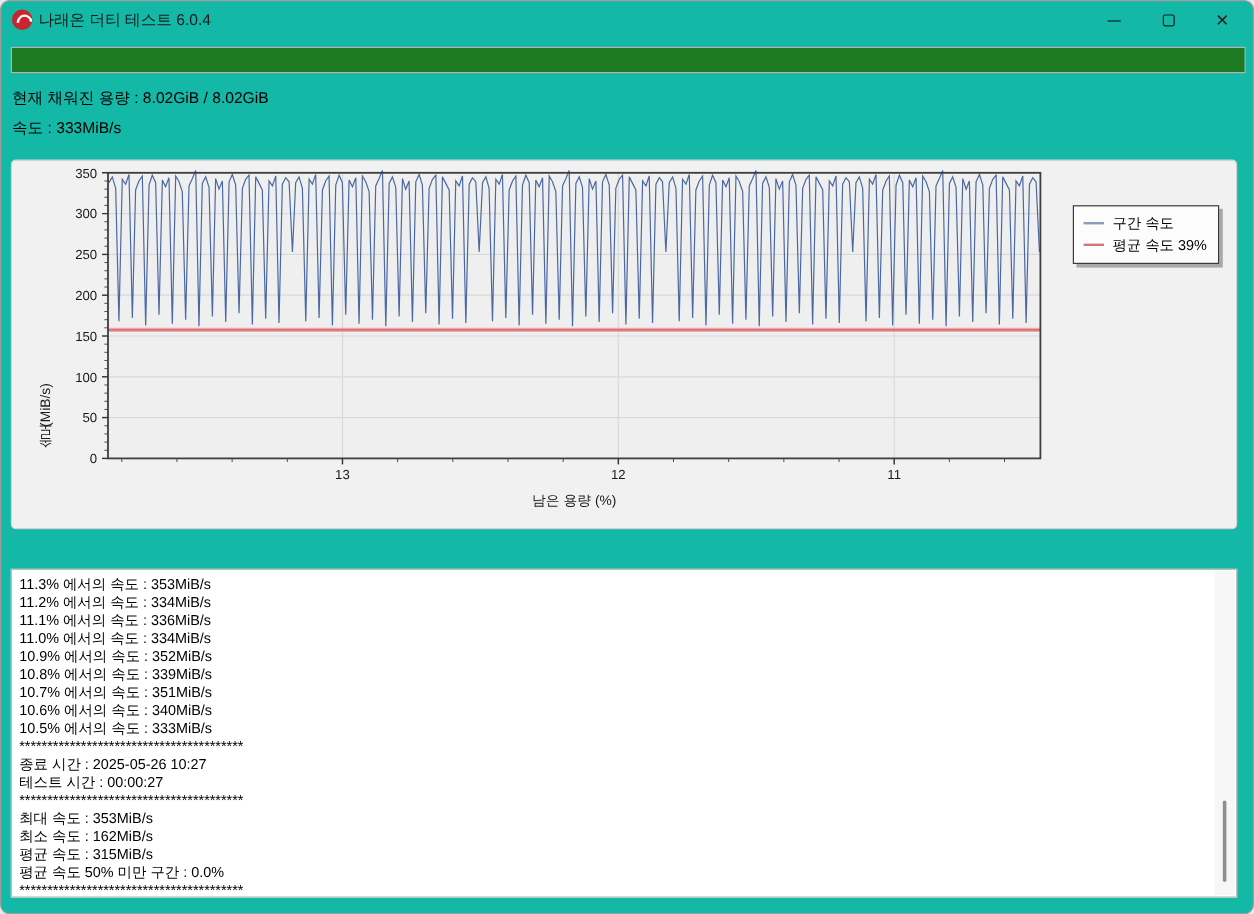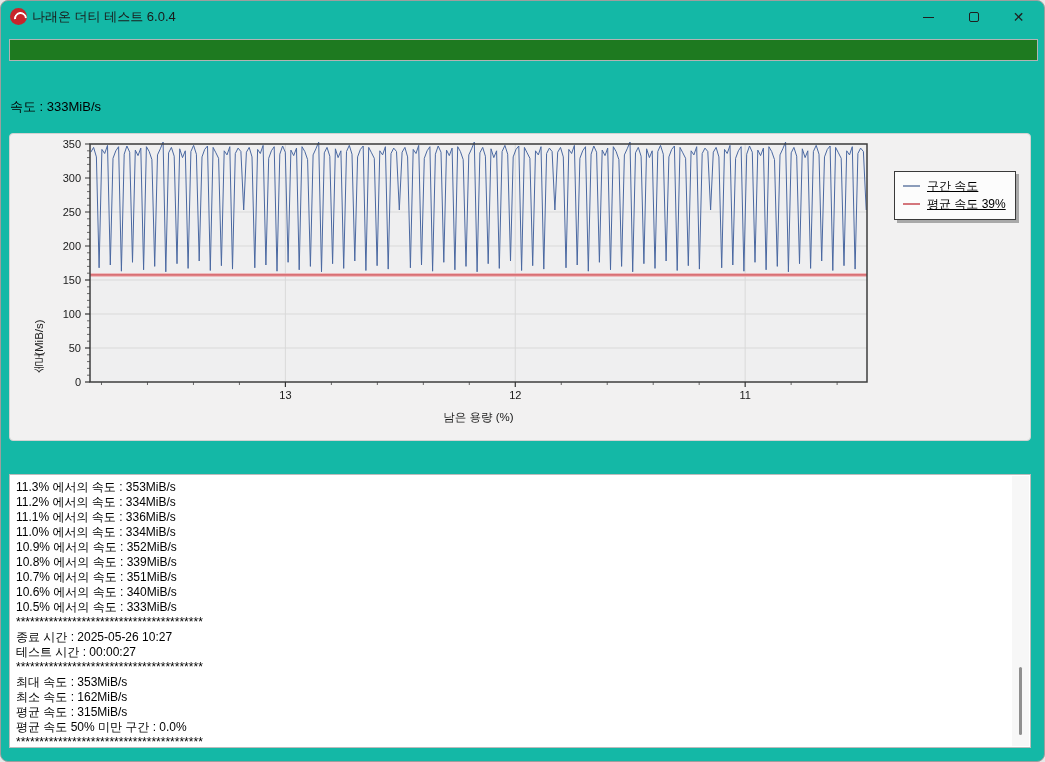--- a/index.html
+++ b/index.html
@@ -39,21 +39,21 @@
   .chart-panel svg{position:absolute;left:0;top:0;font-family:"Liberation Sans",sans-serif;}
   .ylab{
     position:absolute;left:22px;top:10px;height:238px;display:flex;align-items:center;
     writing-mode:vertical-rl;transform:rotate(180deg);font-size:11.5px;color:#1a1a1a;
   }
   .xlab{position:absolute;left:80px;top:276px;width:777px;text-align:center;font-size:11.5px;color:#1a1a1a;}
   .legend{
     position:absolute;left:884px;top:37px;padding:5px 9px 6px 8px;background:#fcfcfc;
     border:1px solid #3a3a3a;box-shadow:3px 3px 0 #a9a9a9;white-space:nowrap;
   }
-  .lrow{display:flex;align-items:center;gap:7px;line-height:18px;font-size:12px;text-decoration:underline;}
+  .lrow{display:flex;align-items:center;gap:7px;line-height:18px;font-size:12px;}
   .lswatch{display:inline-block;width:17px;height:2px;flex:0 0 auto;}
   
   .tabstrip{position:absolute;left:8px;top:454px;height:20px;display:flex;align-items:flex-end;}
   .tab{
     font-size:12px;padding:2px 9px 3px;border:1px solid #bcbcbc;border-bottom:none;
     background:#f1efef;border-radius:2px 2px 0 0;margin-right:1px;white-space:nowrap;cursor:default;
   }
   .tab.active{background:#fcfcfc;padding:3px 11px 4px;position:relative;z-index:2;}
   .tabpage{position:absolute;left:8px;top:473px;width:1022px;height:274px;background:#fff;border:1px solid #bcbcbc;}
   .log{
@@ -81,20 +81,21 @@
       <button class="winbtn">
           <span class="glyph-close">✕</span>
         </button>
     </div>
   </div>
 
   <div class="progress">
     <div class="progress-fill" id="progress-fill" style="width: 100%; background: rgb(30, 122, 32);"></div>
   </div>
 
+  <div class="cap-label">현재 채워진 용량 : 8.02GiB / 8.02GiB</div>
   <div class="speed-label">속도 : 333MiB/s</div>
 
   <div class="chart-panel">
     <svg id="chart-svg" width="1020" height="306" viewBox="0 0 1020 306">
         <rect x="80" y="10" width="777" height="238" fill="#efeff0"></rect>
         <line x1="80" y1="214" x2="857" y2="214" stroke="#d9d9d9" stroke-width="1"></line>
         <line x1="80" y1="180" x2="857" y2="180" stroke="#d9d9d9" stroke-width="1"></line>
         <line x1="80" y1="146" x2="857" y2="146" stroke="#d9d9d9" stroke-width="1"></line>
         <line x1="80" y1="112" x2="857" y2="112" stroke="#d9d9d9" stroke-width="1"></line>
         <line x1="80" y1="78" x2="857" y2="78" stroke="#d9d9d9" stroke-width="1"></line>

